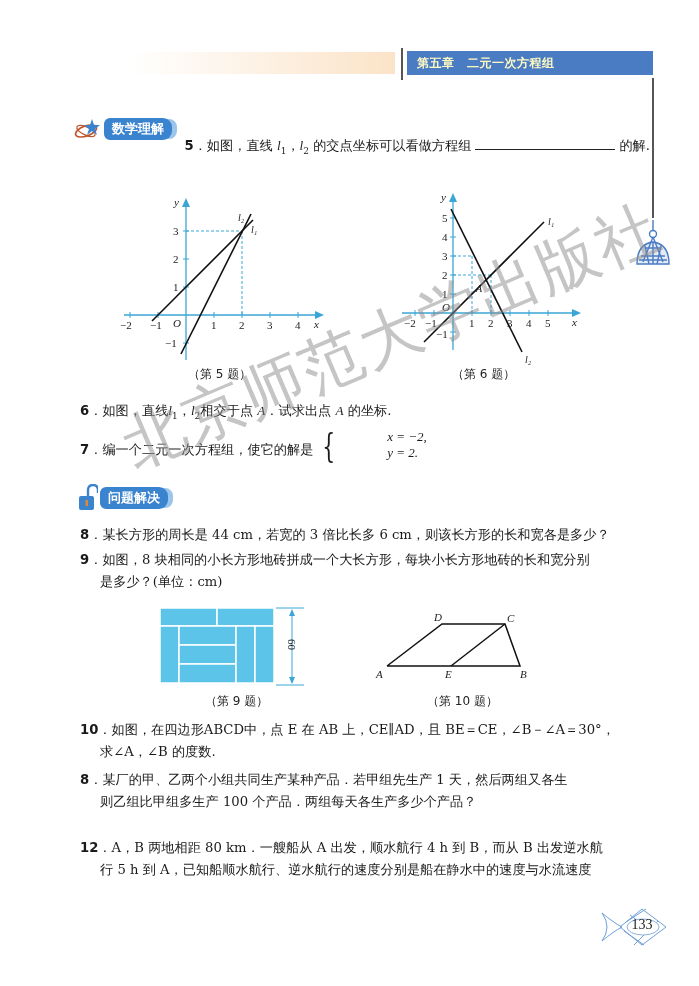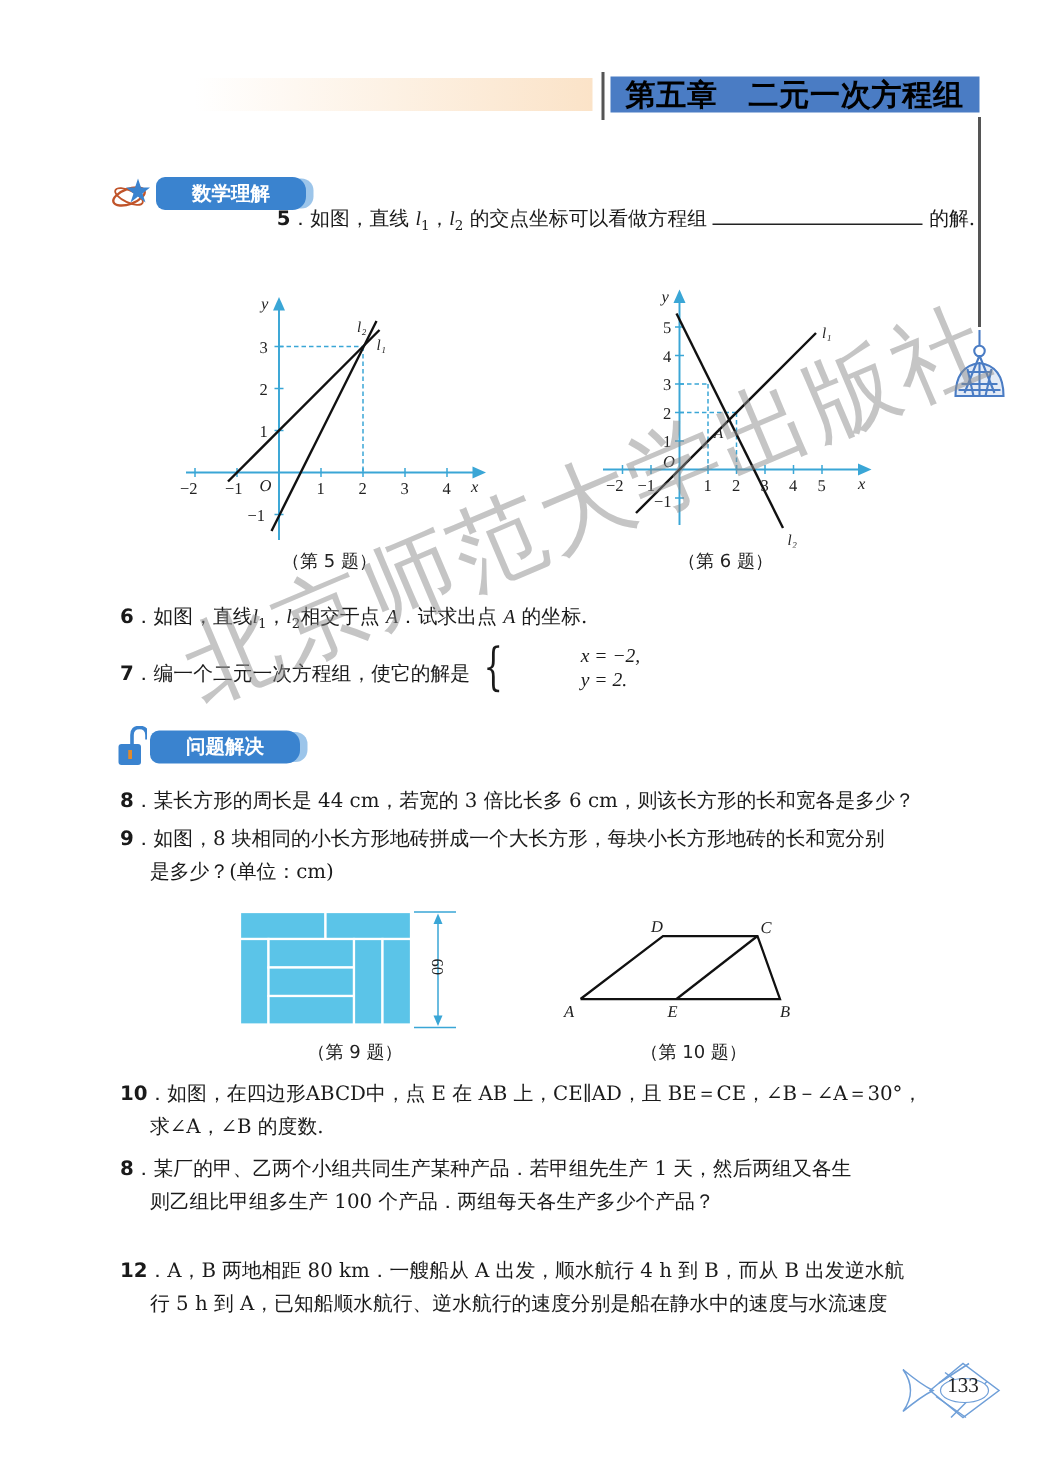--- a/index.html
+++ b/index.html
@@ -3,28 +3,28 @@
 <meta charset="utf-8">
 <style>
   * { box-sizing: border-box; margin: 0; padding: 0; }
   html, body { width: 699px; height: 986px; background: #ffffff; overflow: hidden; }
   body { position: relative; font-family: "DejaVu Serif", "Liberation Serif", serif; color: #1a1a1a; }
 
   .header-fade { position: absolute; left: 130px; top: 52px; width: 265px; height: 22px;
     background: linear-gradient(to right, rgba(255,255,255,0), #fbe3c8); }
   .header-divider { position: absolute; left: 401px; top: 48px; width: 2px; height: 32px; background: #555; }
   .header-title { position: absolute; left: 407px; top: 51px; width: 246px; height: 24px; background: #4a7cc4;
-    color: #000000; font-family: "DejaVu Sans", sans-serif; font-size: 20px; font-weight: bold;
+    color: #fef9c3; font-family: "DejaVu Sans", sans-serif; font-size: 12px; font-weight: bold;
     line-height: 24px; padding-left: 10px; letter-spacing: 0.5px; white-space: pre; }
   .side-line { position: absolute; left: 652px; top: 78px; width: 1.5px; height: 140px; background: #555; }
   .side-icon { position: absolute; left: 633px; top: 218px; width: 40px; height: 50px; }
 
   .section-badge { position: absolute; display: flex; align-items: center; }
   .badge-label { background: #3a83cf; color: #fff; font-family: "DejaVu Sans", sans-serif; font-size: 13px;
-    font-weight: bold; padding: 2px 24px; border-radius: 6px 9px 9px 6px; margin-left: 2px;
+    font-weight: bold; padding: 2px 8px; border-radius: 6px 9px 9px 6px; margin-left: 2px;
     box-shadow: 6px 0 0 -1px #9cc5ea; }
 
   .q { position: absolute; left: 80px; font-size: 13.2px; line-height: 22px; width: 570px; }
   .q .num { font-weight: bold; font-family: "DejaVu Sans", sans-serif; }
   .q .indent { display: block; padding-left: 20px; }
   .it { font-style: italic; font-family: "Liberation Serif", serif; }
   sub { font-size: 9px; }
   .blank { display: inline-block; width: 140px; border-bottom: 1px solid #222; height: 14px; vertical-align: baseline; margin: 0 4px; }
 
   .brace-wrap { display: inline-flex; align-items: center; vertical-align: middle; margin-top: -10px; }

